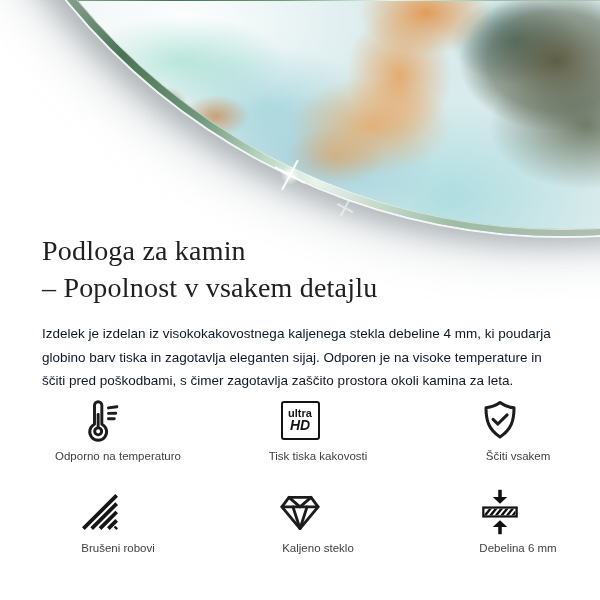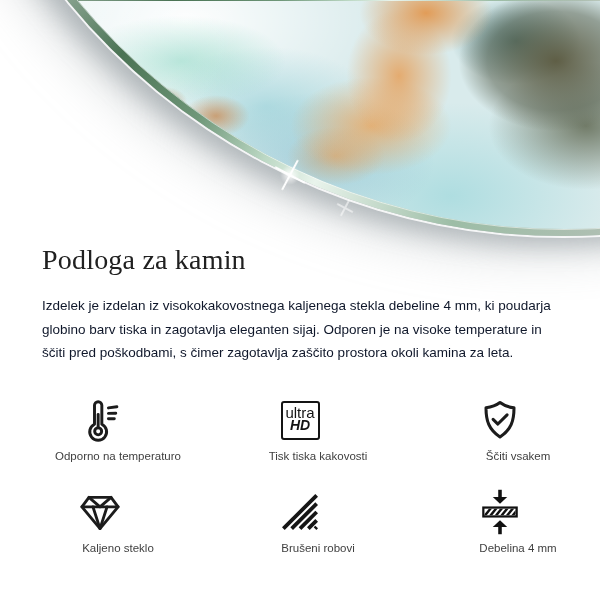--- a/index.html
+++ b/index.html
@@ -51,21 +51,21 @@
   }
   .sparkle::before{left:0;top:16px;width:34px;height:2.4px;}
   .sparkle::after{left:16px;top:0;width:2.4px;height:34px;}
   .sparkle .glow{position:absolute;left:7px;top:7px;width:20px;height:20px;border-radius:50%;
     background:radial-gradient(circle, rgba(255,255,255,.95), rgba(255,255,255,0) 70%);}
   .sparkle.small{width:18px;height:18px;left:336px;top:199px;opacity:.55;}
   .sparkle.small::before{top:8px;width:18px;height:1.8px;}
   .sparkle.small::after{left:8px;width:1.8px;height:18px;}
 
   
-  .content{position:absolute;left:42px;top:241px;width:520px;z-index:2;}
+  .content{position:absolute;left:42px;top:232px;width:520px;z-index:2;}
   h1{
     margin:0;font-family:"Liberation Serif", serif;font-weight:400;
     font-size:28px;line-height:37px;color:#202020;letter-spacing:.2px;
   }
   .desc{
     margin:16px 10px 0 0;width:514px;
     font-size:13.5px;line-height:23.5px;color:#0f172a;
   }
 
   
@@ -74,21 +74,21 @@
     display:grid;grid-template-columns:repeat(3,1fr);row-gap:8px;
   }
   .feature{display:flex;flex-direction:column;align-items:center;height:84px;}
   .icon-wrap{height:52px;display:flex;align-items:center;justify-content:center;}
   .feature-label{margin-top:4px;font-size:11.5px;color:#3f3f3f;margin-left:36px;}
   .icon-stroke{stroke:#1c1c1c;fill:none;stroke-linecap:round;stroke-linejoin:round;}
   .uhd-box{
     width:35px;height:35px;border:2.5px solid #141414;border-radius:3px;
     display:flex;flex-direction:column;align-items:center;justify-content:center;color:#141414;
   }
-  .uhd-top{font-size:15px;font-weight:400;line-height:10px;}
+  .uhd-top{font-size:11px;font-weight:700;line-height:10px;}
   .uhd-bottom{font-size:14px;font-weight:700;line-height:15px;font-style:italic;}
 </style>
 </head>
 <body>
 
 <div class="page">
 
   <div class="hero">
     <div class="circle shadow2"></div>
     <div class="circle shadow1"></div>
@@ -98,21 +98,21 @@
       </div>
     </div>
     <div class="sparkle">
         <span class="glow"></span>
       </div>
     <div class="sparkle small"></div>
   </div>
 
   <div class="content">
     <h1><span>Podloga za kamin</span><br>
-    </h1>
+    <span>– Popolnost v vsakem detajlu</span></h1>
     <p class="desc">Izdelek je izdelan iz visokokakovostnega kaljenega stekla debeline 4 mm, ki poudarja globino barv tiska in zagotavlja eleganten sijaj. Odporen je na visoke temperature in ščiti pred poškodbami, s čimer zagotavlja zaščito prostora okoli kamina za leta.</p>
   </div>
 
   <div class="features">
 
     <div class="feature">
       <div class="icon-wrap">
         <svg width="44" height="44" viewBox="0 0 24 24" class="icon-stroke" stroke-width="1.6">
           <path d="M9 4 a2 2 0 0 1 4 0 V14.3 a4.6 4.6 0 1 1 -4 0 Z"></path>
           <circle cx="11" cy="18.2" r="1.9"></circle>
@@ -136,47 +136,47 @@
     </div>
 
     <div class="feature">
       <div class="icon-wrap">
         <svg width="46" height="46" viewBox="0 0 24 24" class="icon-stroke" stroke-width="1.6">
           <path d="M12 2.9 C10.3 4.2 7.4 5.3 4.7 5.6 C4.7 12.4 6.1 16.9 12 20.9 C17.9 16.9 19.3 12.4 19.3 5.6 C16.6 5.3 13.7 4.2 12 2.9 Z"></path>
           <path d="M8.4 11.7 L10.9 14.1 L15.7 9.3"></path>
         </svg>
       </div>
       <div class="feature-label">Ščiti vsakem</div>
-    </div>
-
-    <div class="feature">
-      <div class="icon-wrap">
-        <svg width="46" height="40" viewBox="0 0 24 21" class="icon-stroke" stroke-width="1.5">
-          <path d="M6.2 2.8 H17.8 L21.5 7.8 L12 19.2 L2.5 7.8 Z"></path>
-          <line x1="2.5" y1="7.8" x2="21.5" y2="7.8"></line>
-          <path d="M6.2 2.8 L12 7.8 L17.8 2.8"></path>
-          <path d="M12 19.2 L8.3 7.8 M12 19.2 L15.7 7.8"></path>
-        </svg>
-      </div>
-      <div class="feature-label">Kaljeno steklo</div>
     </div>
 
     <div class="feature">
       <div class="icon-wrap">
         <svg width="40" height="40" viewBox="0 0 36 36">
           <g stroke="#161616" stroke-width="3.4" fill="none">
             <line x1="3" y1="33" x2="33" y2="3"></line>
             <line x1="10.5" y1="33" x2="33" y2="10.5"></line>
             <line x1="18" y1="33" x2="33" y2="18"></line>
             <line x1="25.5" y1="33" x2="33" y2="25.5"></line>
             <line x1="31.5" y1="33" x2="33" y2="31.5"></line>
           </g>
         </svg>
       </div>
       <div class="feature-label">Brušeni robovi</div>
+    </div>
+
+    <div class="feature">
+      <div class="icon-wrap">
+        <svg width="46" height="40" viewBox="0 0 24 21" class="icon-stroke" stroke-width="1.5">
+          <path d="M6.2 2.8 H17.8 L21.5 7.8 L12 19.2 L2.5 7.8 Z"></path>
+          <line x1="2.5" y1="7.8" x2="21.5" y2="7.8"></line>
+          <path d="M6.2 2.8 L12 7.8 L17.8 2.8"></path>
+          <path d="M12 19.2 L8.3 7.8 M12 19.2 L15.7 7.8"></path>
+        </svg>
+      </div>
+      <div class="feature-label">Kaljeno steklo</div>
     </div>
 
     <div class="feature">
       <div class="icon-wrap">
         <svg width="40" height="46" viewBox="0 0 36 40">
           <g fill="#111">
             <rect x="16.4" y="0" width="3.2" height="6.5"></rect>
             <polygon points="11.5,6.5 24.5,6.5 18,12.5"></polygon>
             <polygon points="11.5,33.5 24.5,33.5 18,27.5"></polygon>
             <rect x="16.4" y="33.5" width="3.2" height="6.5"></rect>
@@ -188,17 +188,17 @@
           <g clip-path="url(#barclip)" stroke="#111" stroke-width="2.2">
             <line x1="3" y1="25" x2="11" y2="15"></line>
             <line x1="8" y1="25" x2="16" y2="15"></line>
             <line x1="13" y1="25" x2="21" y2="15"></line>
             <line x1="18" y1="25" x2="26" y2="15"></line>
             <line x1="23" y1="25" x2="31" y2="15"></line>
             <line x1="28" y1="25" x2="36" y2="15"></line>
           </g>
         </svg>
       </div>
-      <div class="feature-label">Debelina 4 mm</div>
+      <div class="feature-label">Debelina 6 mm</div>
     </div>
 
   </div>
 </div>
 
 </body></html>

